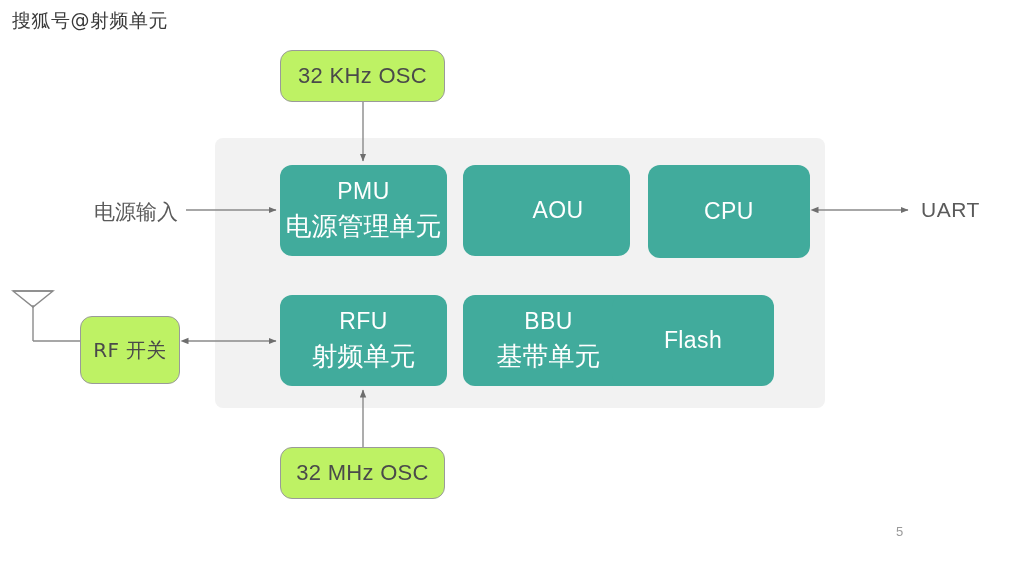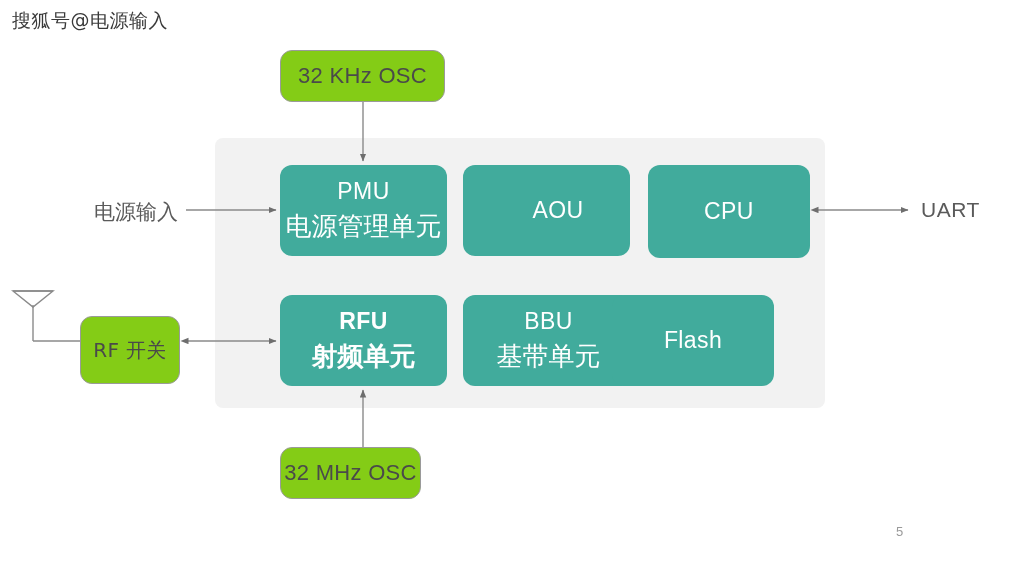--- a/index.html
+++ b/index.html
@@ -74,40 +74,40 @@
   .block .subtitle {
     font-size: 26px;
     line-height: 1.3;
     margin-top: 4px;
     font-family: "DejaVu Sans", "Liberation Sans", sans-serif;
   }
 
   .block-pmu   { left: 280px; top: 165px; width: 167px; height: 91px; }
   .block-aou   { left: 463px; top: 165px; width: 167px; height: 91px; padding-left: 23px; }
   .block-cpu   { left: 648px; top: 165px; width: 162px; height: 93px; }
-  .block-rfu   { left: 280px; top: 295px; width: 167px; height: 91px; font-weight: bold; }
+  .block-rfu   { left: 280px; top: 295px; width: 167px; height: 91px; }
   .block-bbu   { left: 463px; top: 295px; width: 171px; height: 91px; }
   .block-flash { left: 612px; top: 295px; width: 162px; height: 91px; }
 
   
   .obox {
     position: absolute;
     border: 1.4px solid #9a9a9a;
     border-radius: 12px;
-    background: #84cc16;
+    background: #bef264;
     display: flex;
     align-items: center;
     justify-content: center;
     color: #4a4a4a;
     font-size: 22px;
     box-sizing: border-box;
     letter-spacing: 0.3px;
   }
   .obox-khz  { left: 280px; top: 50px;  width: 165px; height: 52px; }
-  .obox-mhz  { left: 280px; top: 447px; width: 141px; height: 52px; }
+  .obox-mhz  { left: 280px; top: 447px; width: 165px; height: 52px; }
   .obox-rfsw { left: 80px;  top: 316px; width: 100px; height: 68px;
                font-size: 20px;
                font-family: "DejaVu Sans", "Liberation Sans", sans-serif; }
 
   
   .txt-label {
     position: absolute;
     color: #5a5a5a;
     font-size: 20px;
     white-space: nowrap;
@@ -132,21 +132,21 @@
     top: 524px;
     font-size: 13px;
     color: #9a9a9a;
   }
 </style>
 </head>
 <body>
 
 <div id="stage">
 
-  <div class="watermark">搜狐号@电源输入</div>
+  <div class="watermark">搜狐号@射频单元</div>
 
   <div class="chip-panel"></div>
 
   <svg id="wires" viewBox="0 0 1024 576" width="1024" height="576">
     <defs>
       <marker id="arrowEnd" markerWidth="9" markerHeight="9" refX="7.5" refY="3.2" orient="auto" markerUnits="userSpaceOnUse">
         <path d="M0,0 L8,3.2 L0,6.4 z" fill="#6e6e6e"></path>
       </marker>
       <marker id="arrowStart" markerWidth="9" markerHeight="9" refX="0.5" refY="3.2" orient="auto-start-reverse" markerUnits="userSpaceOnUse">
         <path d="M0,0 L8,3.2 L0,6.4 z" fill="#6e6e6e"></path>

